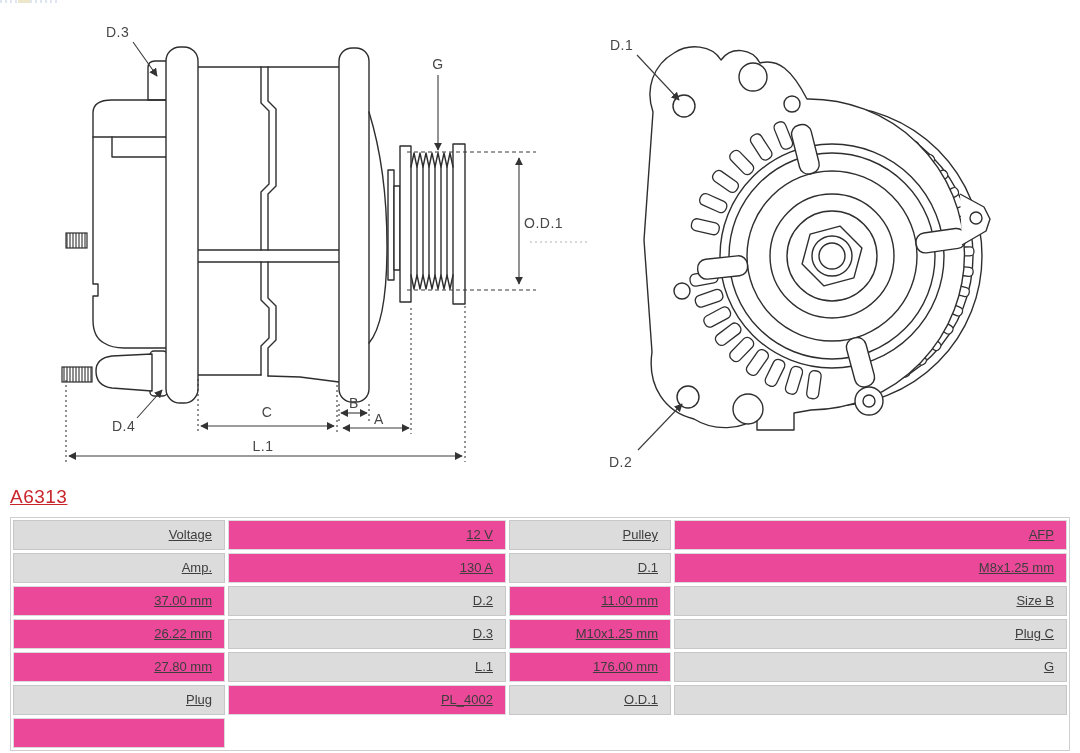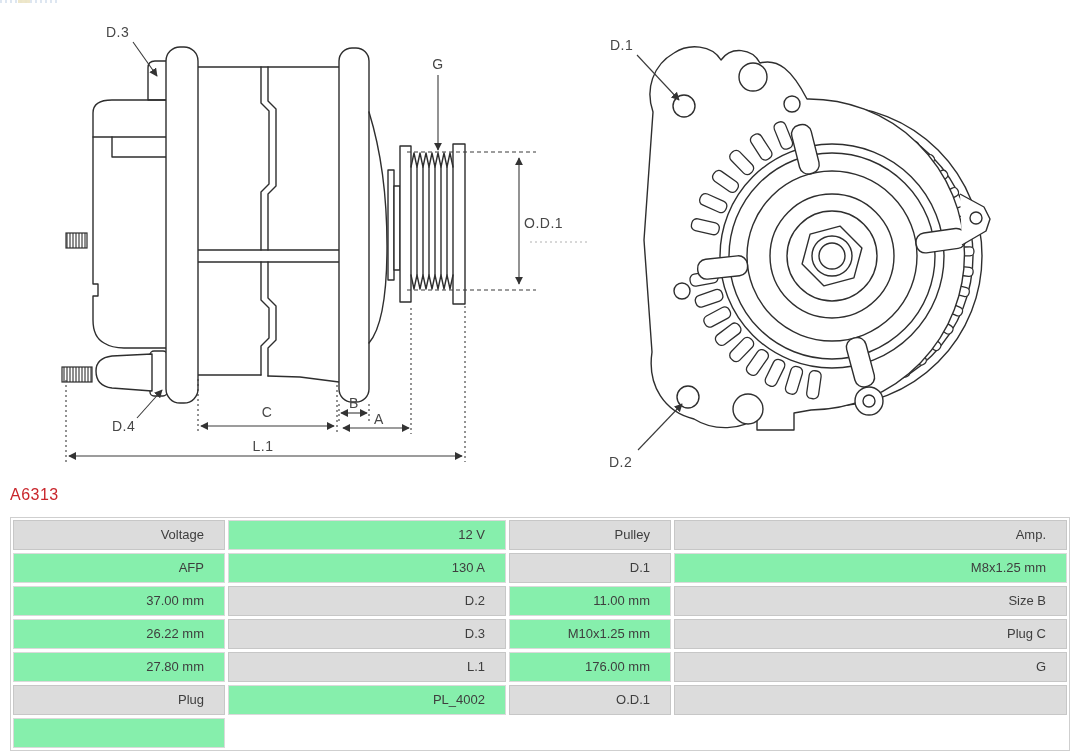--- a/index.html
+++ b/index.html
@@ -25,34 +25,34 @@
   svg.diagram{position:absolute;left:0;top:0;width:1080px;height:480px;}
   svg .ln{fill:none;stroke:var(--line);stroke-width:1.4;stroke-linejoin:round;stroke-linecap:round;}
   svg .fw{fill:#fff;stroke:var(--line);stroke-width:1.4;stroke-linejoin:round;}
   svg .dim{fill:none;stroke:#3a3a3a;stroke-width:1.1;}
   svg .dot{fill:none;stroke:#3a3a3a;stroke-width:1.1;stroke-dasharray:2 3;}
   svg .dash{fill:none;stroke:#3a3a3a;stroke-width:1.2;stroke-dasharray:4 3;}
   svg .faint{fill:none;stroke:#b0b0b0;stroke-width:1;stroke-dasharray:2 3;}
   svg text.lbl{fill:#474747;font-size:14px;letter-spacing:.5px;font-family:"Liberation Sans","DejaVu Sans",sans-serif;}
   .part-number{
     position:absolute;left:10px;top:486px;
-    color:var(--accent-red);font-size:16px;letter-spacing:.5px;
+    color:var(--accent-red);font-size:19px;letter-spacing:.5px;text-decoration:underline;
   }
   .spec-table{
     position:absolute;left:10px;top:517px;width:1060px;
     border:1px solid #cfcfcf;padding:2px;
     display:grid;grid-template-columns:212px 278px 162px 1fr;gap:3px;
     font-size:13px;color:var(--cell-text);
   }
   .spec-table .cell{
-    height:30px;line-height:28px;text-align:right;padding-right:20px;
-    overflow:hidden;white-space:nowrap;
+    height:30px;line-height:28px;text-align:right;padding-right:12px;
+    overflow:hidden;white-space:nowrap;text-decoration:underline;
   }
   .spec-table .label{background:var(--label-bg);border:1px solid var(--label-border);}
-  .spec-table .value{background:#86efac;border:1px solid var(--value-border);}
+  .spec-table .value{background:#ec4899;border:1px solid var(--value-border);}
 </style>
 </head>
 <body>
 
 <div class="artifact"></div>
 
 <svg class="diagram" viewBox="0 0 1080 480">
   <defs>
     <marker id="arr" viewBox="0 0 10 10" refX="9" refY="5" markerWidth="7.5" markerHeight="7.5" orient="auto-start-reverse">
       <path d="M0,0 L10,5 L0,10 z" fill="#333"></path>
@@ -220,22 +220,22 @@
     <text class="lbl" x="609" y="467">D.2</text>
   </g>
 </svg>
 
 <div class="part-number">A6313</div>
 
 <div class="spec-table">
     <div class="cell label">Voltage</div>
     <div class="cell value">12 V</div>
     <div class="cell label">Pulley</div>
+    <div class="cell value">AFP</div>
     <div class="cell label">Amp.</div>
-    <div class="cell value">AFP</div>
     <div class="cell value">130 A</div>
     <div class="cell label">D.1</div>
     <div class="cell value">M8x1.25 mm</div>
     <div class="cell value">37.00 mm</div>
     <div class="cell label">D.2</div>
     <div class="cell value">11.00 mm</div>
     <div class="cell label">Size B</div>
     <div class="cell value">26.22 mm</div>
     <div class="cell label">D.3</div>
     <div class="cell value">M10x1.25 mm</div>

